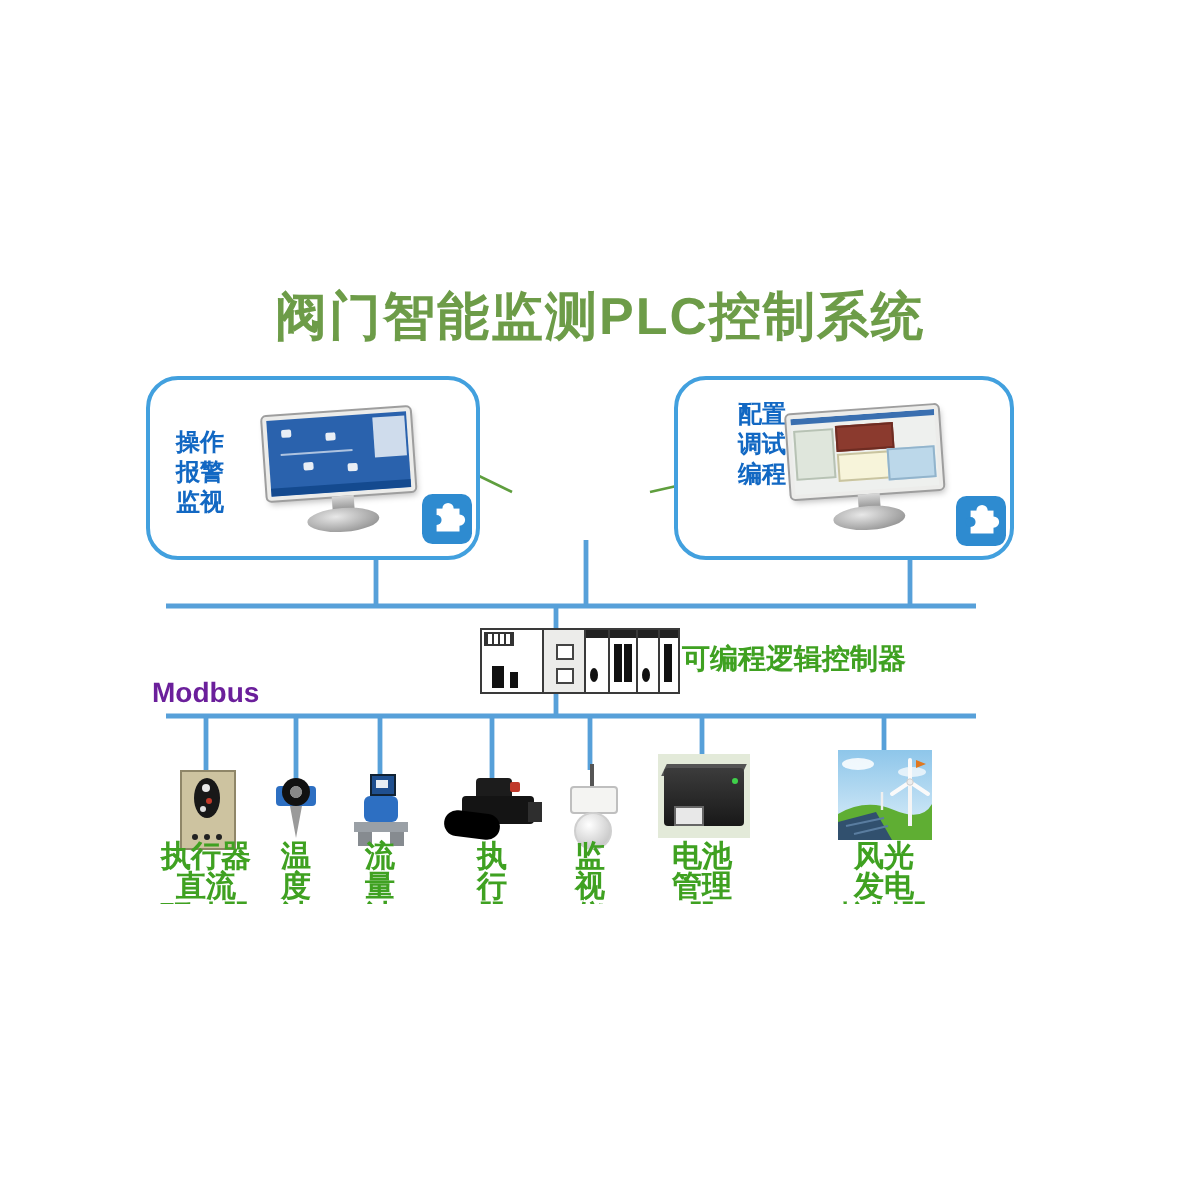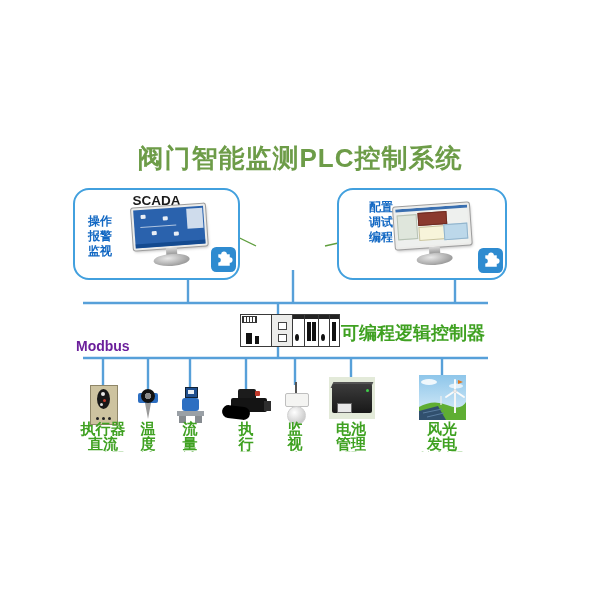--- a/index.html
+++ b/index.html
@@ -79,21 +79,21 @@
   .plc .term{position:absolute;left:1px;top:1px;width:13px;height:5px;
     background:repeating-linear-gradient(90deg,#333 0 1px,#fff 1px 3px);border:1px solid #333;}
   .plc .chip1{position:absolute;left:5px;bottom:2px;width:6px;height:11px;background:#111;}
   .plc .chip2{position:absolute;left:14px;bottom:2px;width:4px;height:8px;background:#111;}
   .plc .sq{position:absolute;left:6px;width:7px;height:6px;background:#fff;border:1px solid #444;}
   .plc .sq.a{top:7px;} .plc .sq.b{top:19px;}
   .plc .topbar{position:absolute;left:0;top:0;width:100%;height:4px;background:#222;}
   .plc .oval{position:absolute;left:2px;bottom:5px;width:4px;height:7px;border-radius:50%;background:#111;}
   .plc .vbar{position:absolute;top:7px;width:4px;height:19px;background:#111;}
   .plc .m4 .vbar.v1{left:2px;} .plc .m4 .vbar.v2{left:7px;} .plc .m6 .vbar{left:2px;}
-  .plc-label{position:absolute;left:341px;top:321px;font-size:18px;font-weight:bold;color:var(--label-green);z-index:2;}
+  .plc-label{position:absolute;left:341px;top:321px;font-size:14px;font-weight:bold;color:var(--label-green);z-index:2;}
   
   .modbus-label{position:absolute;left:76px;top:338px;font-size:14px;font-weight:bold;color:var(--modbus-purple);z-index:2;}
   
   .dev-label{position:absolute;top:421px;width:80px;text-align:center;z-index:2;
     font-size:15px;font-weight:bold;color:var(--label-green);line-height:15px;white-space:pre-line;}
   .dev-art{position:absolute;z-index:2;}
   
   .d-driver{left:90px;top:385px;width:26px;height:38px;background:#cdc3a0;border:1px solid #8f8668;}
   .d-driver .oval{position:absolute;left:6px;top:3px;width:13px;height:20px;border-radius:50%;background:#181818;}
   .d-driver .oval i{position:absolute;border-radius:50%;}
@@ -168,21 +168,20 @@
       <line x1="351" y1="358" x2="351" y2="381"></line>
       <line x1="442" y1="358" x2="442" y2="377"></line>
     </g>
     <g stroke="#5F9E3E" stroke-width="1.3">
       <line x1="256" y1="246" x2="221" y2="229" marker-end="url(#ah)"></line>
       <line x1="325" y1="246" x2="356" y2="239" marker-end="url(#ah)"></line>
     </g>
   </svg>
 
   <div class="station-box" id="scada-box">
-    <div class="station-title">SCADA</div>
     <div class="side-label">操作
 报警
 监视</div>
     <div class="monitor">
       <div class="screen">
         <div class="screen-inner scada-inner">
           <span class="dot" style="left:10%;top:14%"></span>
           <span class="dot" style="left:42%;top:20%"></span>
           <span class="dot" style="left:24%;top:58%"></span>
           <span class="dot" style="left:56%;top:62%"></span>

